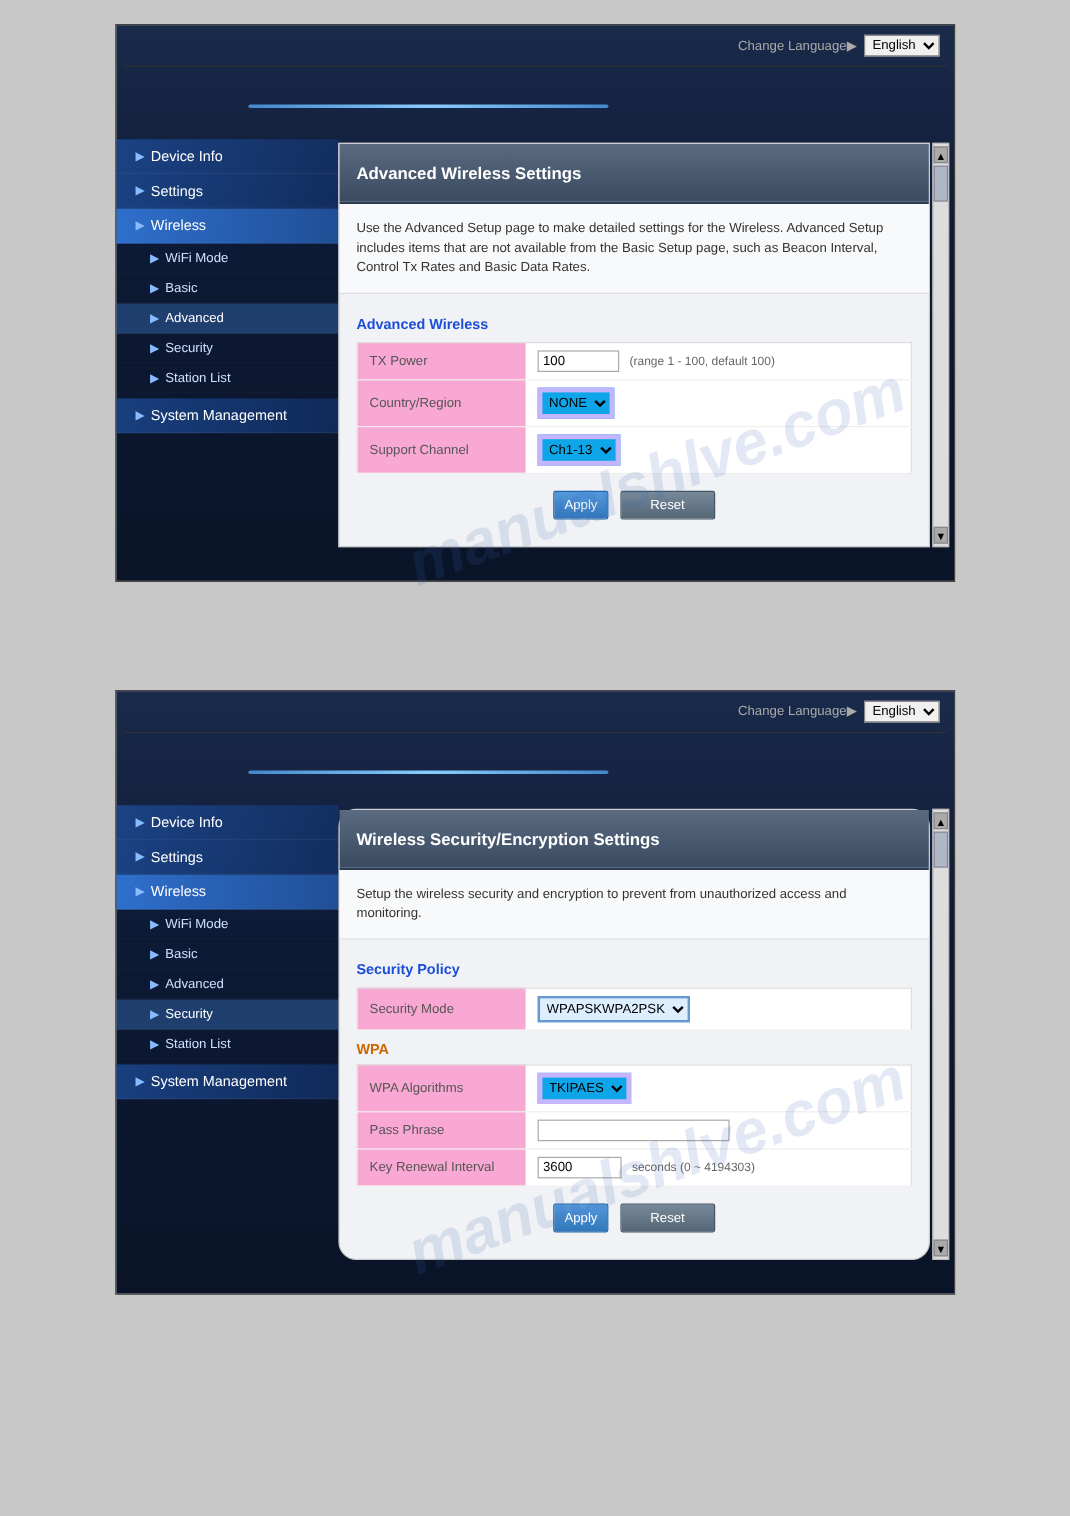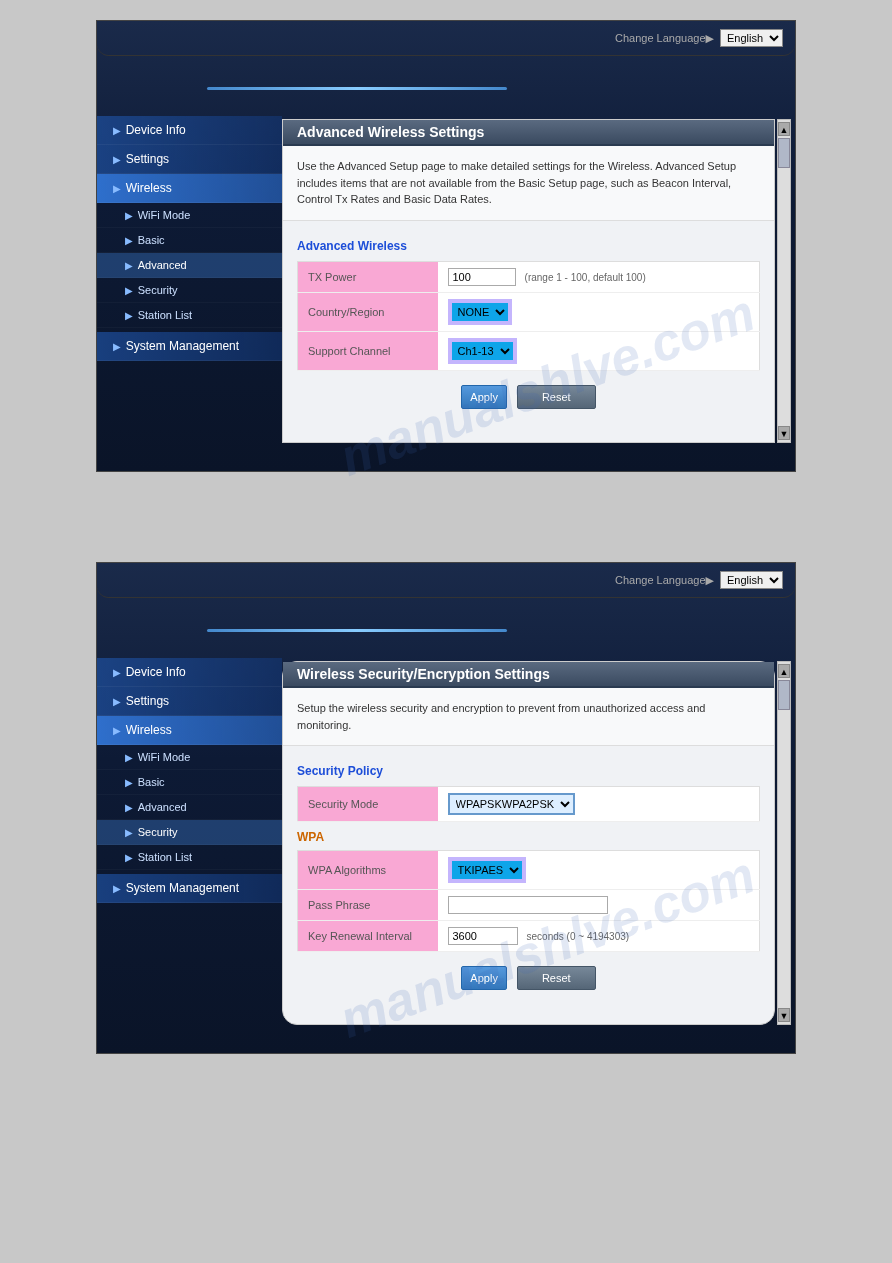--- a/index.html
+++ b/index.html
@@ -111,21 +111,21 @@
     .content-panel {
       flex: 1;
       background: #f0f2f5;
       margin: 8px 8px 8px 0;
       border: 1px solid #ccc;
     }
 
     .content-title {
       background: linear-gradient(180deg, #5a6a80 0%, #3a4a60 100%);
       color: #fff;
-      padding: 4px 14px;
+      padding: 16px 14px;
       font-size: 14px;
       font-weight: bold;
       border-bottom: 2px solid #2a3a50;
     }
 
     .content-body {
       padding: 12px 14px;
       background: #f8f9fa;
       color: #333;
       font-size: 11px;

